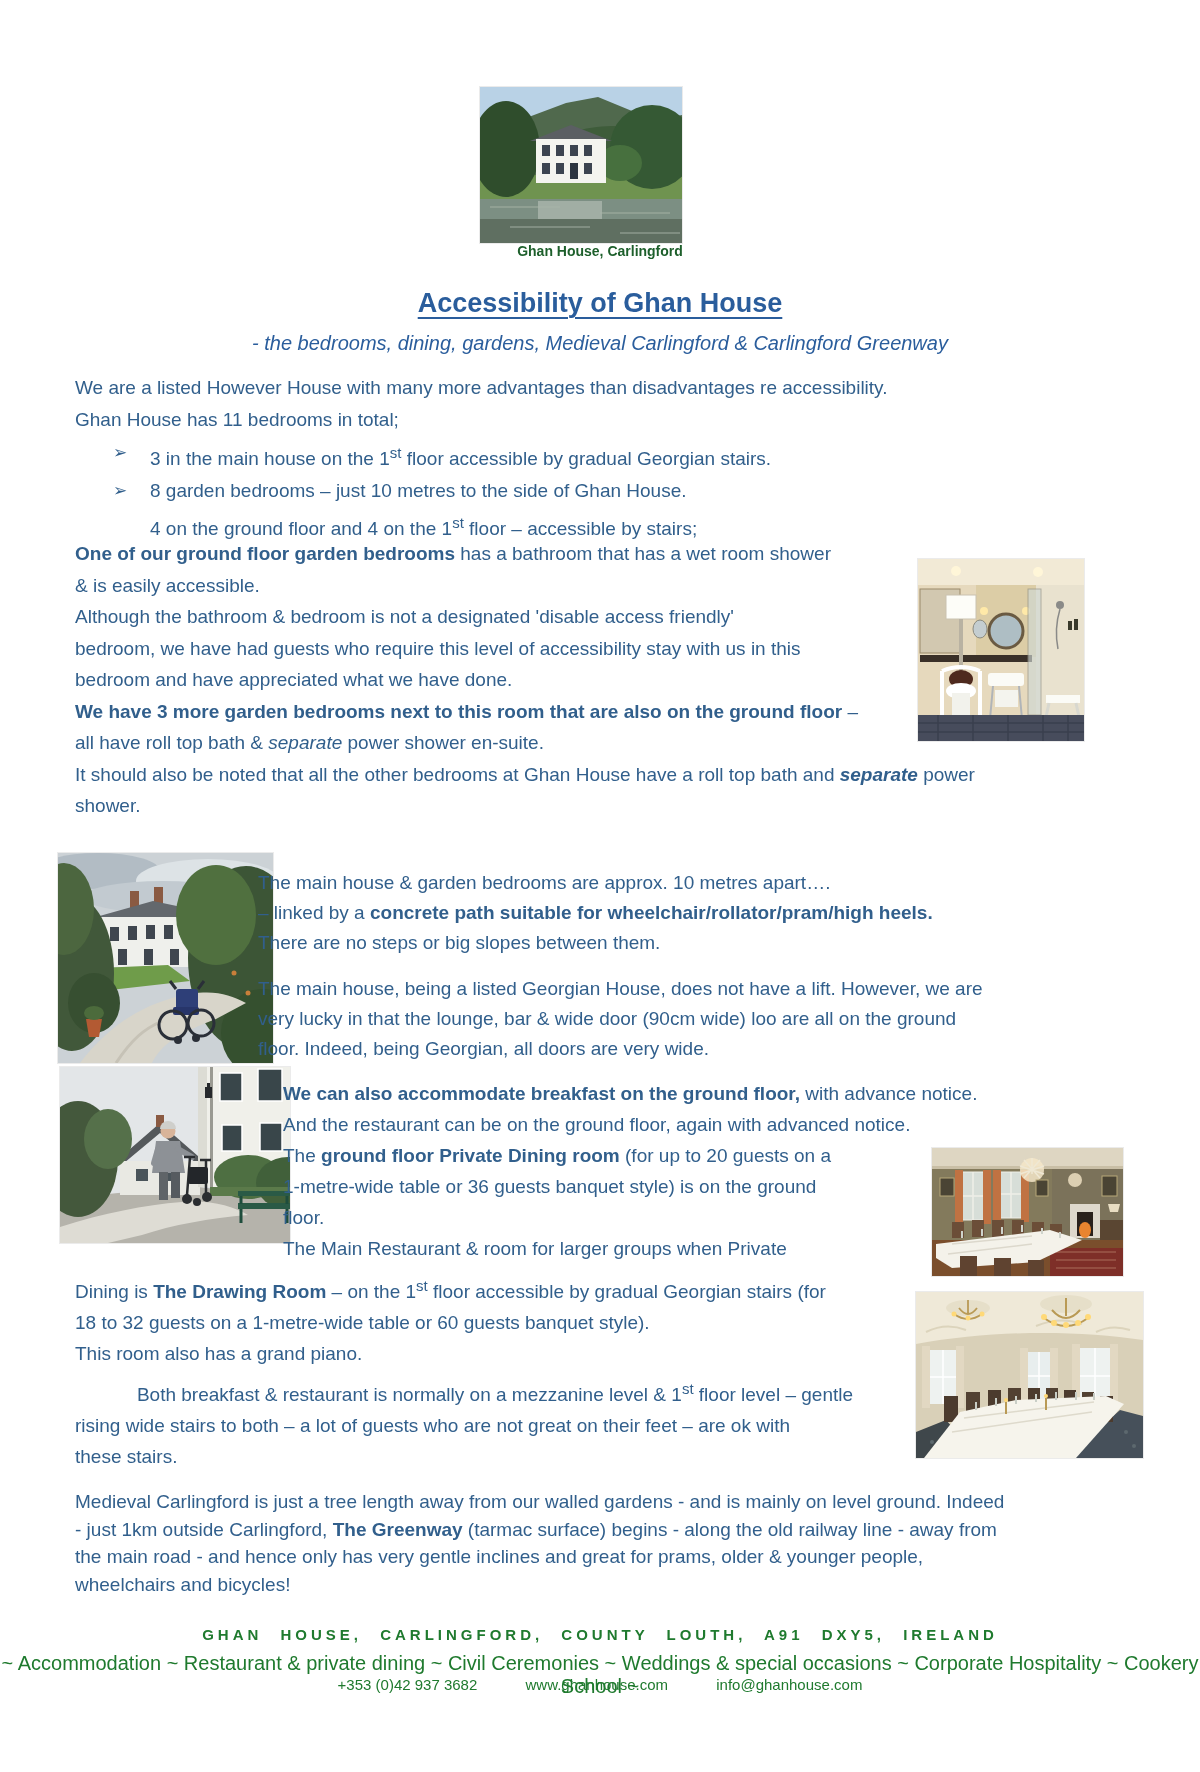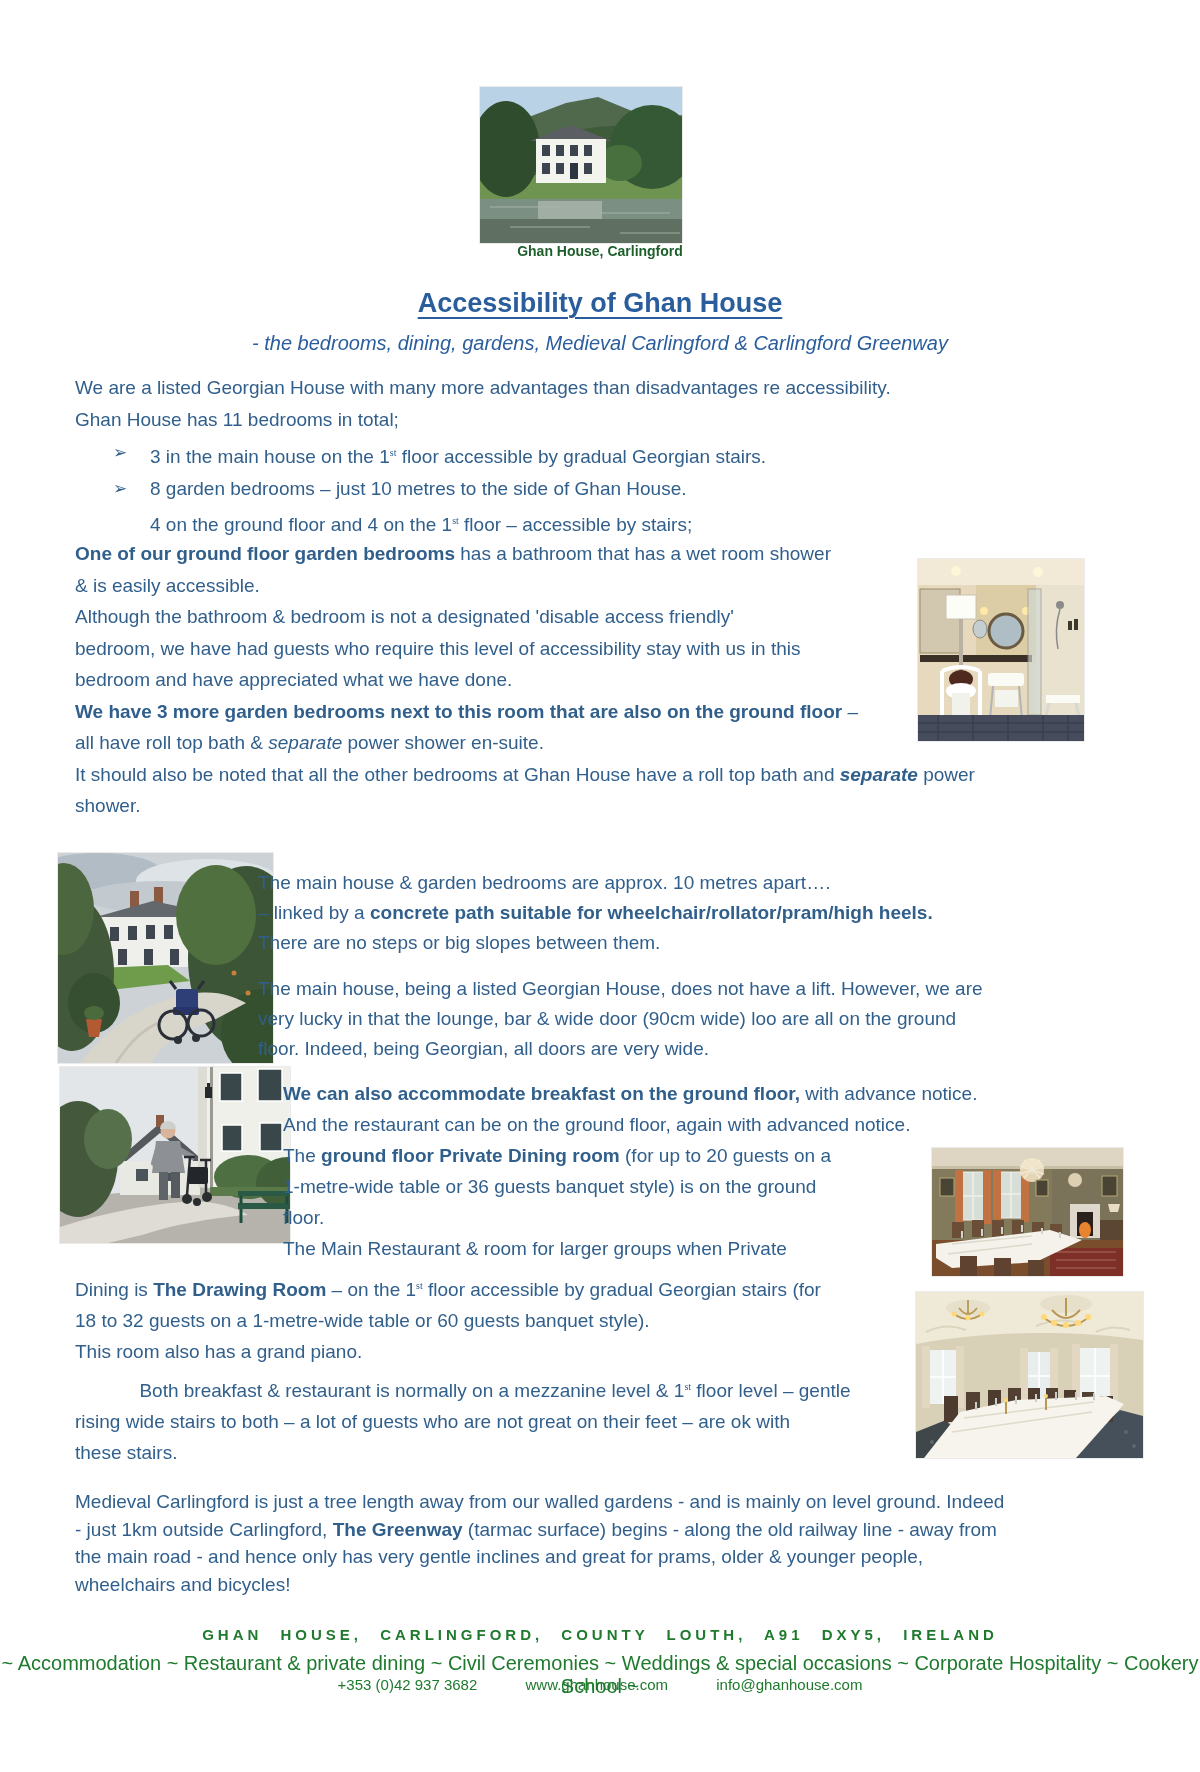--- a/index.html
+++ b/index.html
@@ -18,21 +18,21 @@
   .center{width:1200px;text-align:center;}
   .caption{font-size:14px;font-weight:bold;color:var(--green);}
   .title{font-size:27px;font-weight:bold;color:var(--hblue);
          text-decoration:underline;text-decoration-thickness:2px;text-underline-offset:5px;}
   .subtitle{font-size:20px;font-style:italic;color:var(--hblue);}
   .t{font-size:19px;color:var(--blue);}
   .ln{white-space:nowrap;}
   .b{font-weight:bold;}
   .i{font-style:italic;}
   .bi{font-weight:bold;font-style:italic;}
-  .sup{font-size:10px;vertical-align:7px;font-family:Liberation Serif, serif;}
+  .sup{font-size:15px;vertical-align:7px;}
   .intro .ln{line-height:32.3px;}
   .bedrooms .ln{line-height:31.5px;}
   .pathsec .ln{line-height:30px;}
   .dinsec .ln{line-height:31px;}
   .drawsec .ln{line-height:31px;}
   .greenway .ln{line-height:27.7px;}
   .bullet-row{display:flex;}
   .bullet-mark{display:inline-block;width:37px;margin-left:38px;color:var(--blue);font-size:17px;}
   .cont-indent{padding-left:75px;}
   .gap14{margin-top:16px;}
@@ -73,21 +73,21 @@
   </svg>
 </div>
 
 <div class="abs center caption" style="top:243px;">Ghan House, Carlingford</div>
 <div class="abs center" style="top:288px;">
   <span class="title">Accessibility of Ghan House</span>
 </div>
 <div class="abs center subtitle" style="top:332px;">- the bedrooms, dining, gardens, Medieval Carlingford &amp; Carlingford Greenway</div>
 
 <div class="abs t intro" style="left:75px;top:372px;width:1060px;">
-  <div class="ln">We are a listed Georgian House with many more advantages than disadvantages re accessibility.</div>
+  <div class="ln">We are a listed However House with many more advantages than disadvantages re accessibility.</div>
   <div class="ln">Ghan House has 11 bedrooms in total;</div>
   <div class="ln bullet-row">
     <span class="bullet-mark">➢</span>
     <span><span>3 in the main house on the 1</span><span class="sup">st</span><span> floor accessible by gradual Georgian stairs.</span></span>
   </div>
   <div class="ln bullet-row">
     <span class="bullet-mark">➢</span>
     <span>8 garden bedrooms – just 10 metres to the side of Ghan House.</span>
   </div>
   <div class="ln cont-indent">

